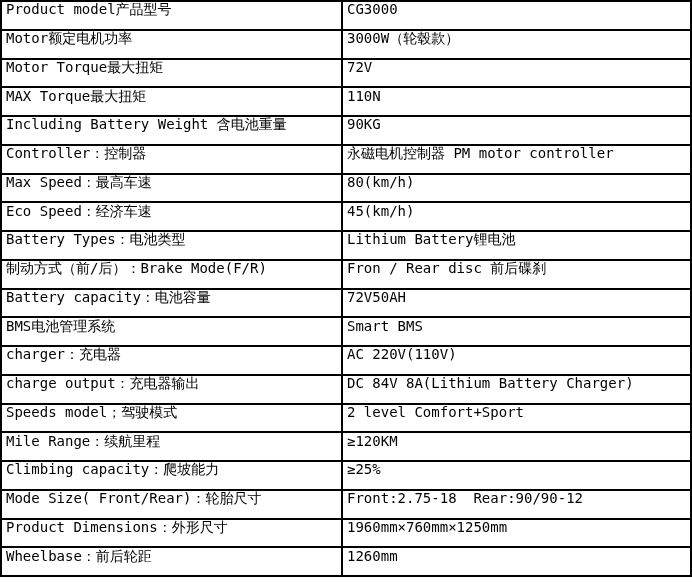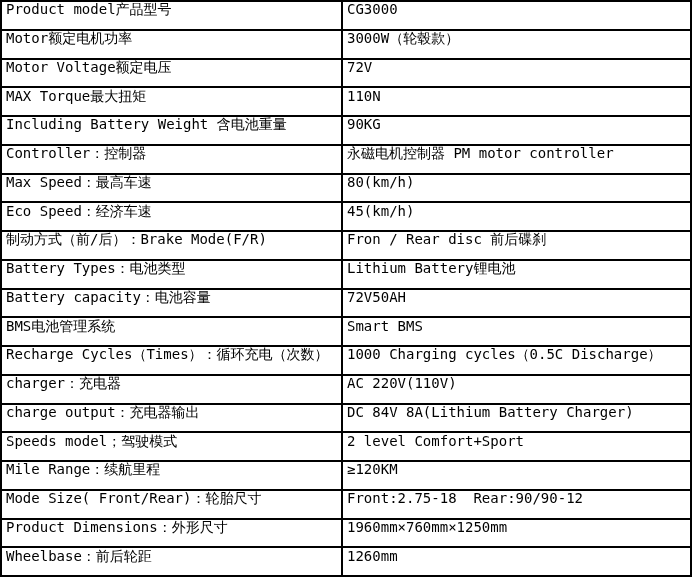--- a/index.html
+++ b/index.html
@@ -42,21 +42,21 @@
   <tbody>
     <tr>
       <td>Product model产品型号</td>
       <td>CG3000</td>
     </tr>
     <tr>
       <td>Motor额定电机功率</td>
       <td>3000W（轮毂款）</td>
     </tr>
     <tr>
-      <td>Motor Voltage额定电压</td>
+      <td>Motor Torque最大扭矩</td>
       <td>72V</td>
     </tr>
     <tr>
       <td>MAX Torque最大扭矩</td>
       <td>110N</td>
     </tr>
     <tr>
       <td>Including Battery Weight 含电池重量</td>
       <td>90KG</td>
     </tr>
@@ -66,56 +66,56 @@
     </tr>
     <tr>
       <td>Max Speed：最高车速</td>
       <td>80(km/h)</td>
     </tr>
     <tr>
       <td>Eco Speed：经济车速</td>
       <td>45(km/h)</td>
     </tr>
     <tr>
+      <td>Battery Types：电池类型</td>
+      <td>Lithium Battery锂电池</td>
+    </tr>
+    <tr>
       <td>制动方式（前/后）：Brake Mode(F/R)</td>
       <td>Fron / Rear disc 前后碟刹</td>
-    </tr>
-    <tr>
-      <td>Battery Types：电池类型</td>
-      <td>Lithium Battery锂电池</td>
     </tr>
     <tr>
       <td>Battery capacity：电池容量</td>
       <td>72V50AH</td>
     </tr>
     <tr>
       <td>BMS电池管理系统</td>
       <td>Smart BMS</td>
-    </tr>
-    <tr>
-      <td>Recharge Cycles（Times）：循环充电（次数）</td>
-      <td>1000 Charging cycles（0.5C Discharge）</td>
     </tr>
     <tr>
       <td>charger：充电器</td>
       <td>AC 220V(110V)</td>
     </tr>
     <tr>
       <td>charge output：充电器输出</td>
       <td>DC 84V 8A(Lithium Battery Charger)</td>
     </tr>
     <tr>
       <td>Speeds model；驾驶模式</td>
       <td>2 level Comfort+Sport</td>
     </tr>
     <tr>
       <td>Mile Range：续航里程</td>
       <td>≥120KM</td>
     </tr>
     <tr>
+      <td>Climbing capacity：爬坡能力</td>
+      <td>≥25%</td>
+    </tr>
+    <tr>
       <td>Mode Size( Front/Rear)：轮胎尺寸</td>
       <td>Front:2.75-18  Rear:90/90-12</td>
     </tr>
     <tr>
       <td>Product Dimensions：外形尺寸</td>
       <td>1960mm×760mm×1250mm</td>
     </tr>
     <tr>
       <td>Wheelbase：前后轮距</td>
       <td>1260mm</td>

